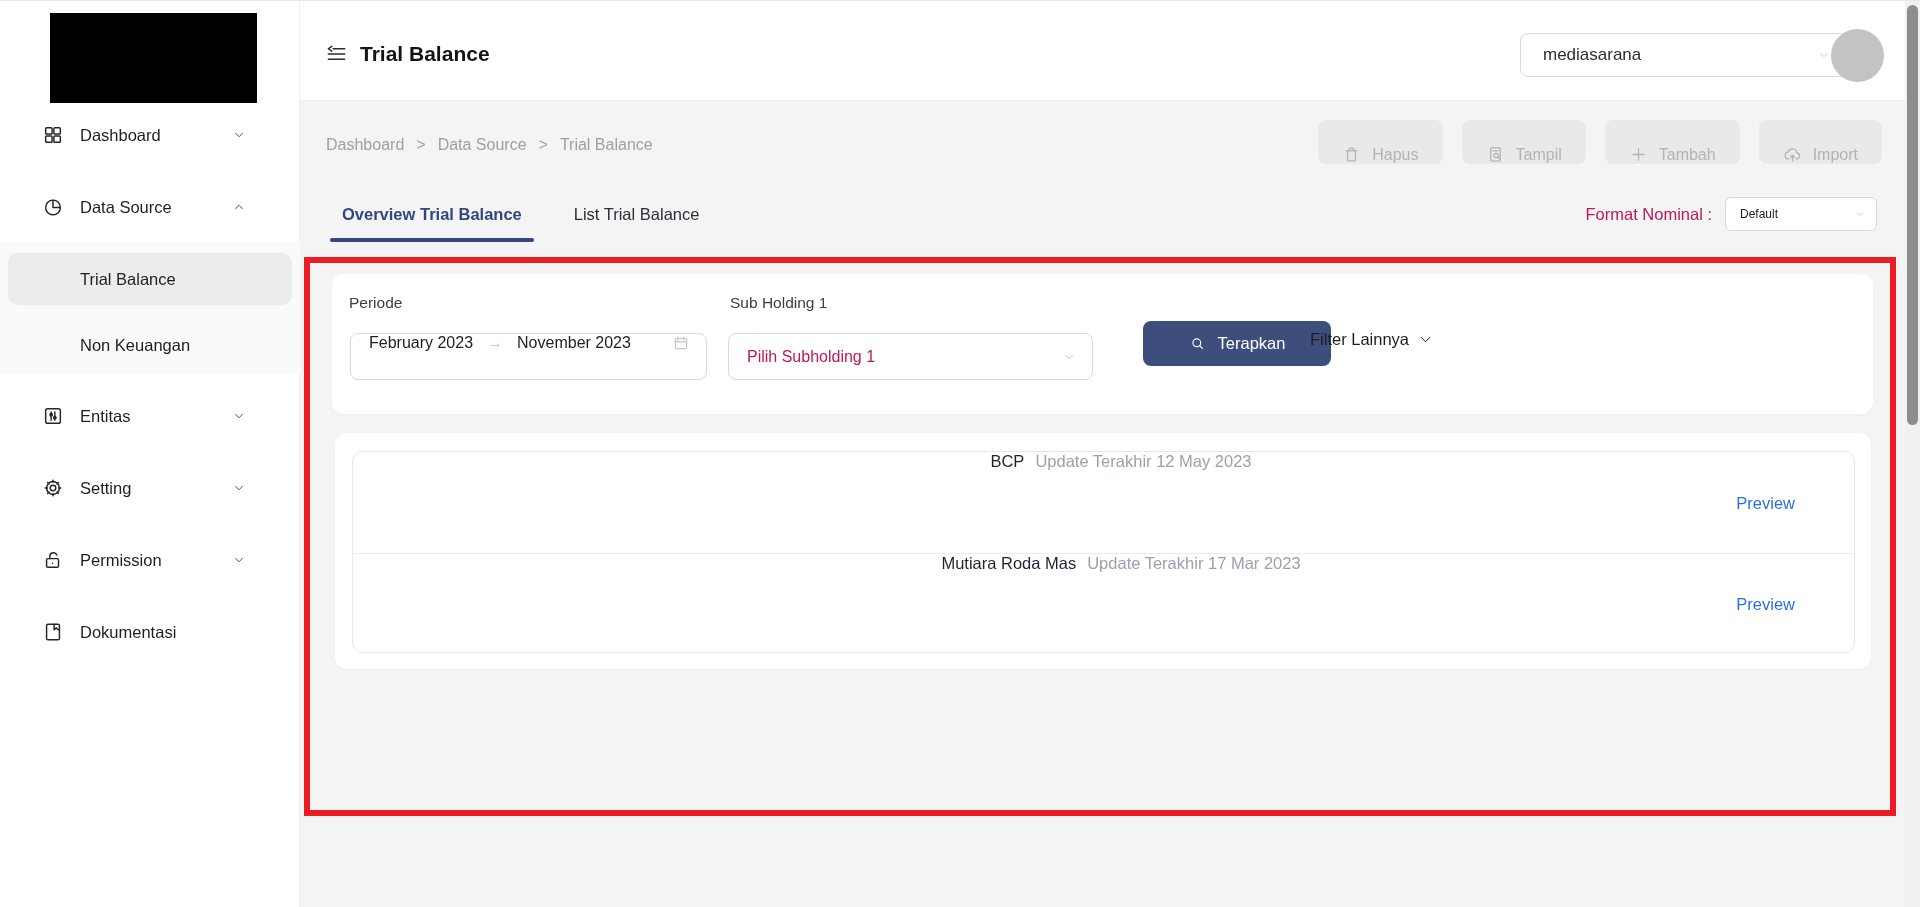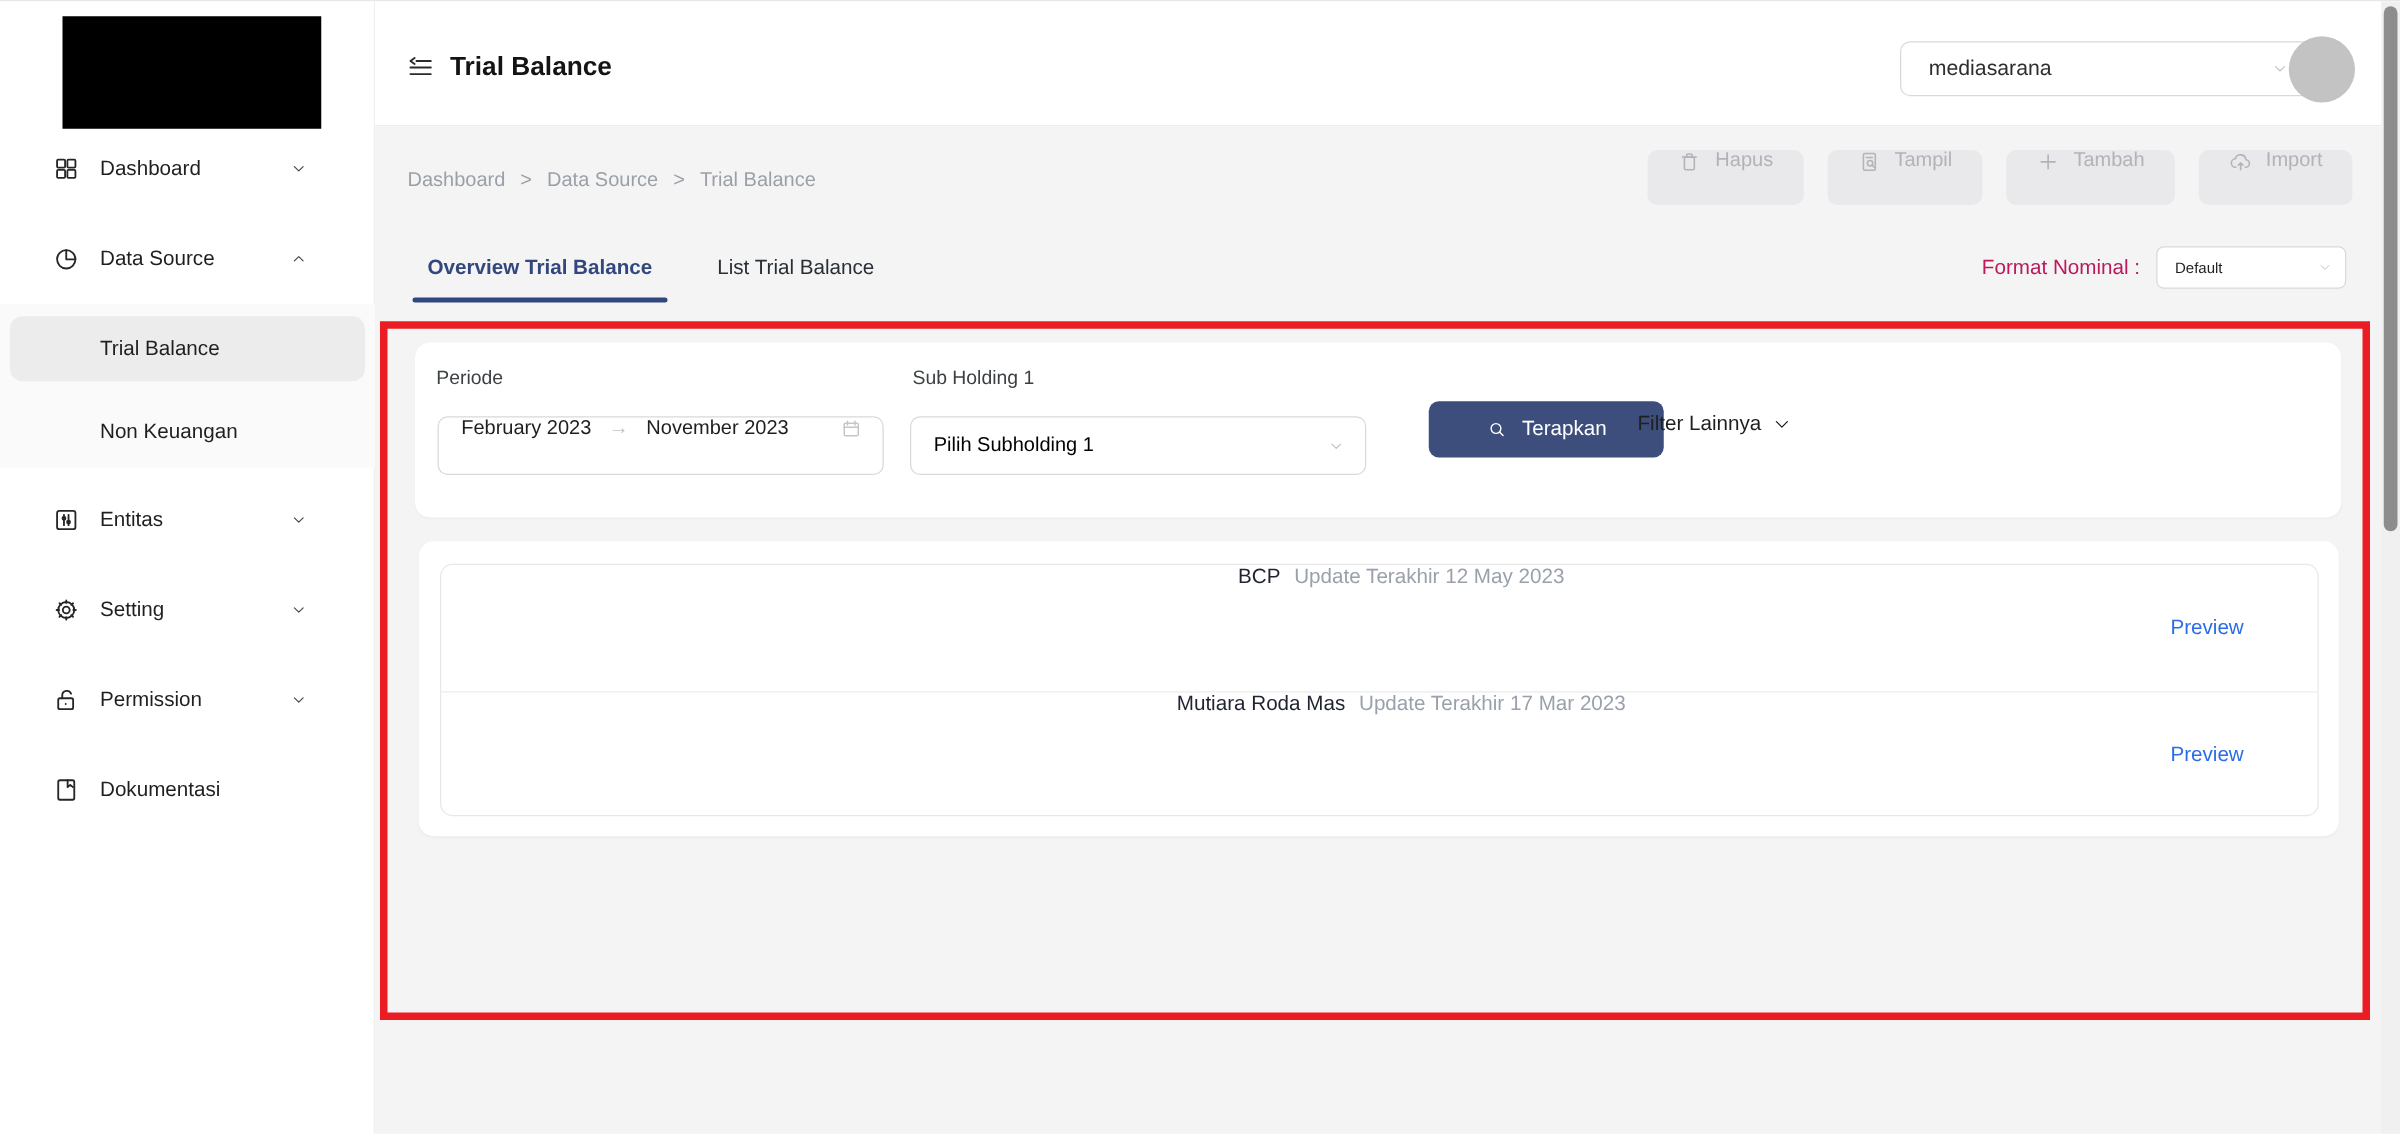--- a/index.html
+++ b/index.html
@@ -31,21 +31,21 @@
   .company-select { position:absolute; left:1220px; top:32px; width:330px; height:44px; background:#fff; border:1px solid #d9d9d9; border-radius:8px; display:flex; align-items:center; padding:0 18px 0 22px; cursor:pointer; }
   .company-select .val { font-size:17px; color:#2e2e2e; flex:1; }
   .company-select .chev { width:14px; height:14px; color:#bfbfbf; }
   .avatar { position:absolute; left:1531px; top:28px; width:53px; height:53px; border-radius:50%; background:#c3c3c3; cursor:pointer; }
 
   
   .content { position:absolute; left:300px; top:100px; width:1620px; height:807px; background:#f4f4f5; }
   .breadcrumb { position:absolute; left:26px; top:35px; display:flex; gap:12px; font-size:16px; color:#9ba0a8; }
   .breadcrumb .crumb { cursor:pointer; }
   .toolbar { position:absolute; top:19px; right:38px; display:flex; gap:19px; }
-  .tb-btn { height:44px; padding:0 24px; background:#e9e9eb; border:none; border-radius:8px; display:flex; align-items:flex-start; gap:11px; font-size:16px; font-family:inherit; color:#b2b2b8; cursor:not-allowed; }
+  .tb-btn { height:44px; padding:0 24px; background:#e9e9eb; border:none; border-radius:8px; display:flex; align-items:flex-end; gap:11px; font-size:16px; font-family:inherit; color:#b2b2b8; cursor:not-allowed; }
   .tb-btn .icon { width:19px; height:19px; color:#b2b2b8; }
 
   .tabs { position:absolute; left:30px; top:98px; display:flex; gap:28px; }
   .tab { font-size:16.5px; padding:6px 12px 18px 12px; color:#2a2f36; cursor:pointer; position:relative; }
   .tab.active { color:var(--tab-active,#32477d); font-weight:bold; }
   .tab.active::after { content:""; position:absolute; left:0; right:0; bottom:0; height:4px; border-radius:2px; background:var(--tab-active,#32477d); }
   .format-wrap { position:absolute; right:43px; top:96px; display:flex; align-items:center; gap:13px; }
   .format-label { font-size:16.5px; color:#be185d;padding-left:28px; }
   .format-select { width:152px; height:34px; background:#fff; border:1px solid #d9d9d9; border-radius:6px; display:flex; align-items:center; padding:0 10px 0 14px; cursor:pointer; }
   .format-select .val { flex:1; font-size:12px; color:#1f1f1f; }
@@ -54,21 +54,21 @@
   
   .filter-card { position:absolute; left:32px; top:173px; width:1541px; height:140px; background:#fff; border-radius:12px; box-shadow:0 1px 2px rgba(0,0,0,0.03); }
   .field-label { position:absolute; top:20px; font-size:15.5px; color:#3c4043; }
   .label-periode { left:17px; }
   .label-subholding { left:398px; }
   .range-box { position:absolute; left:18px; top:59px; width:357px; height:47px; border:1px solid #d9d9d9; border-radius:8px; background:#fff; display:flex; padding:0 16px 0 18px; cursor:pointer; }
   .range-box .date { font-size:16px; color:#1f1f1f; }
   .range-box .range-arrow { margin:0 14px; color:#c2c2c2; font-size:16px; }
   .range-box .icon { margin-left:auto; width:18px; height:18px; color:#c6c6c6; }
   .sub-select { position:absolute; left:396px; top:59px; width:365px; height:47px; border:1px solid #d9d9d9; border-radius:8px; background:#fff; display:flex; align-items:center; padding:0 16px 0 18px; cursor:pointer; }
-  .sub-select .placeholder { font-size:16px; color:#000000; flex:1; }
+  .sub-select .placeholder { font-size:16px; color:#be185d; flex:1; }
   .sub-select .chev { width:14px; height:14px; color:#bfbfbf; }
   .apply-btn { position:absolute; left:811px; top:47px; width:188px; height:45px; background:var(--accent-navy,#3d4e7c); color:#fff; border:none; border-radius:8px; display:flex; align-items:center; justify-content:center; gap:12px; font-size:16.5px; font-family:inherit; cursor:pointer; }
   .apply-btn .icon { width:17px; height:17px; color:#fff; }
   .more-filters { position:absolute; left:978px; top:56px; display:flex; align-items:center; gap:9px; font-size:16.5px; color:#1f1f1f; cursor:pointer; }
   .more-filters .chev { width:15px; height:15px; color:#1f1f1f; }
 
   
   .list-card { position:absolute; left:35px; top:332px; width:1536px; height:236px; background:#fff; border-radius:12px; box-shadow:0 1px 2px rgba(0,0,0,0.03); }
   .inner-card { position:absolute; left:17px; top:18px; width:1503px; height:202px; border:1px solid #e8e8e8; border-radius:10px; background:#fff; overflow:hidden; }
   .row { position:relative; height:101px; display:flex; flex-direction:row; justify-content:center; gap:11px; padding-left:35px; }

